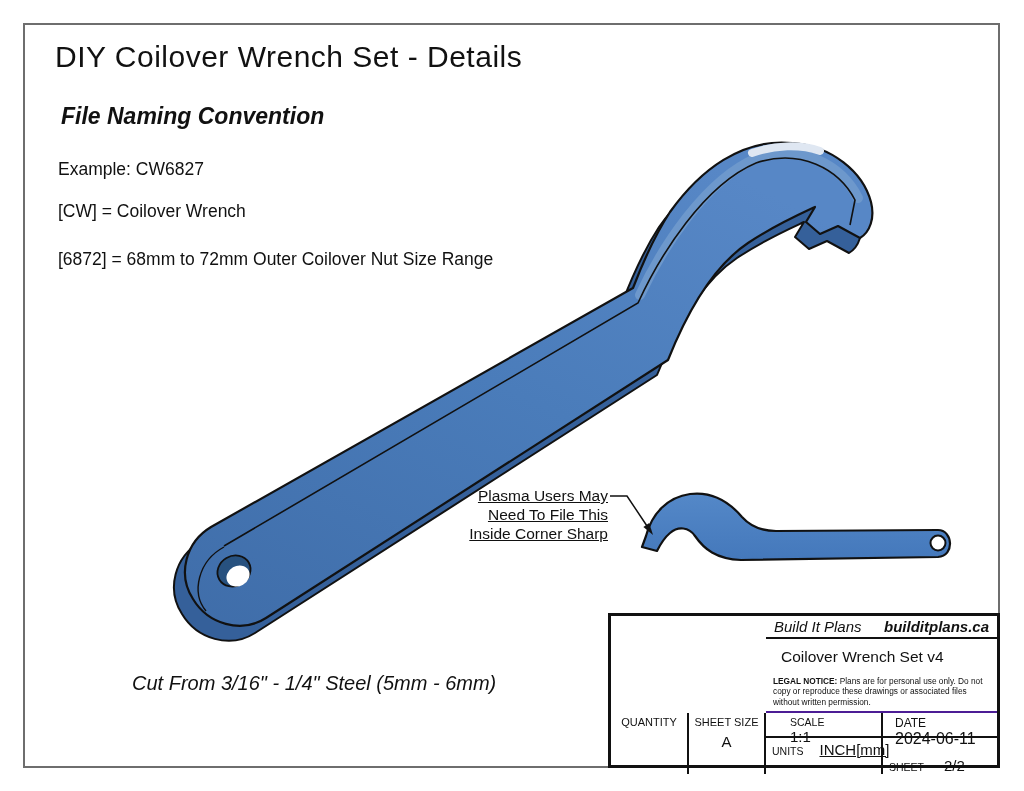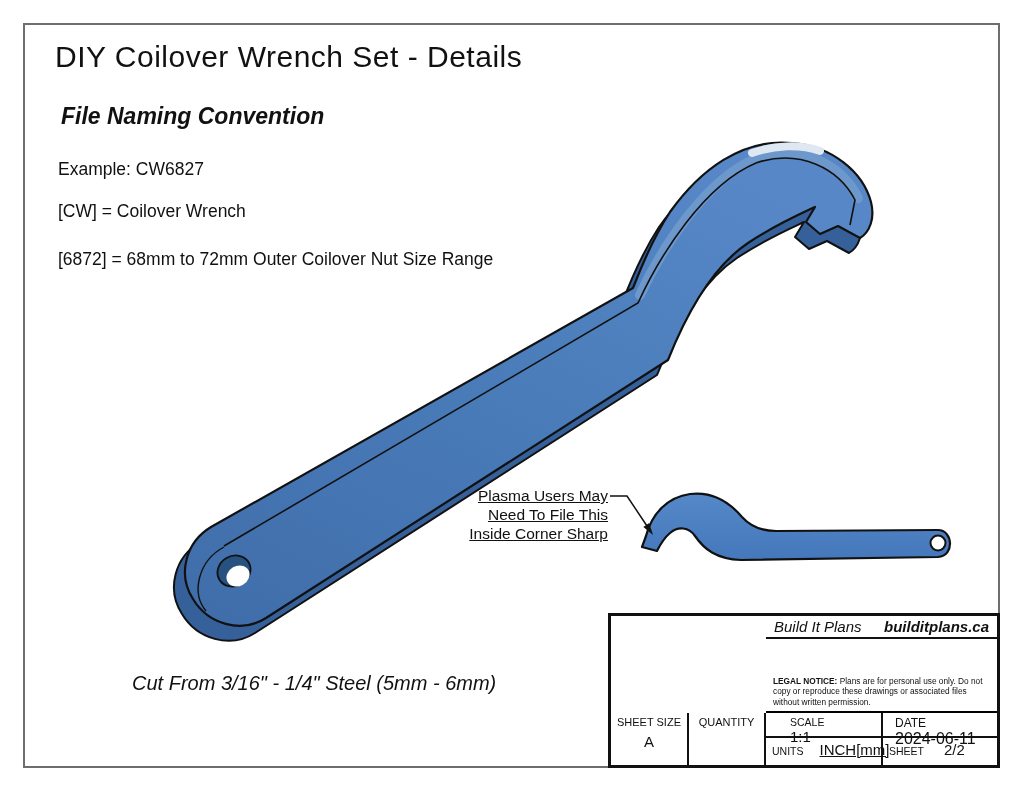--- a/index.html
+++ b/index.html
@@ -18,31 +18,31 @@
   svg.draw{position:absolute;left:0;top:0;}
 
   
   .tb{position:absolute;left:608px;top:613px;width:392px;height:155px;
       border:3px solid #111;box-sizing:border-box;background:#fff;
       display:grid;grid-template-columns:155px 1fr;grid-template-rows:97px 1fr;}
   .tb *{box-sizing:border-box;}
   .tb-logo{grid-row:1;grid-column:1;border-right:2px solid #111;border-bottom:2px solid #111;
            display:flex;align-items:center;justify-content:center;}
   .tb-logo span{font-size:52px;font-weight:700;font-style:italic;letter-spacing:1px;}
-  .tb-right{grid-row:1;grid-column:2;border-bottom:2px solid #000000;display:flex;flex-direction:column;}
+  .tb-right{grid-row:1;grid-column:2;border-bottom:2px solid #4c1d95;display:flex;flex-direction:column;}
   .tb-head{height:23px;border-bottom:2px solid #111;display:flex;align-items:center;
            padding:0 8px;font-size:15px;font-style:italic;}
   .tb-head .site{margin-left:auto;font-weight:700;}
   .tb-body{position:relative;flex:1;}
   .tb-title{padding:9px 0 0 15px;font-size:15.5px;}
   .tb-legal{position:absolute;left:7px;right:4px;bottom:3px;font-size:8.3px;line-height:1.3;}
   .tb-bottom{grid-row:2;grid-column:1 / span 2;display:grid;
              grid-template-columns:78px 77px 117px 1fr;}
   .cell{border-right:2px solid #111;}
-  .cell:last-child{border-right:none;}
+  .cell:last-child{border-right:none;gap:16px;}
   .cc{text-align:center;}
   .cc .lab{font-size:11px;margin-top:3px;}
   .cc .val{font-size:15px;margin-top:5px;}
   .split{display:grid;grid-template-rows:25px 1fr;}
   .srow{display:flex;align-items:baseline;padding:3px 0 0 6px;}
   .srow.first{border-bottom:2px solid #111;flex-direction:column;}
   .srow .lab{font-size:10.5px;}
   .srow .val{font-size:15px;}
   .ml18{margin-left:18px;} .ml10{margin-left:16px;text-decoration:underline;} .ml6{margin-left:6px;} .ml20{margin-left:20px;}
 </style>
@@ -116,34 +116,35 @@
 
 <div class="abs cut-note">Cut From 3/16" - 1/4" Steel (5mm - 6mm)</div>
 
 <div class="tb">
   <div class="tb-right">
     <div class="tb-head">
       <span>Build It Plans</span>
       <span class="site">builditplans.ca</span>
     </div>
     <div class="tb-body">
+      <div class="tb-title">Coilover Wrench Set v4</div>
       <div class="tb-legal">
         <b>LEGAL NOTICE:</b>
         <span>Plans are for personal use only. Do not copy or reproduce these drawings or associated files without written permission.</span>
       </div>
     </div>
   </div>
   <div class="tb-bottom">
     <div class="cell cc">
+      <div class="lab">QUANTITY</div>
+      <div class="val"></div>
+    </div>
+    <div class="cell cc">
       <div class="lab">SHEET SIZE</div>
       <div class="val">A</div>
-    </div>
-    <div class="cell cc">
-      <div class="lab">QUANTITY</div>
-      <div class="val"></div>
     </div>
     <div class="cell split">
       <div class="srow first">
         <span class="lab">SCALE</span>
         <span class="val ml18">1:1</span>
       </div>
       <div class="srow">
         <span class="lab">UNITS</span>
         <span class="val ml10">INCH[mm]</span>
       </div>

